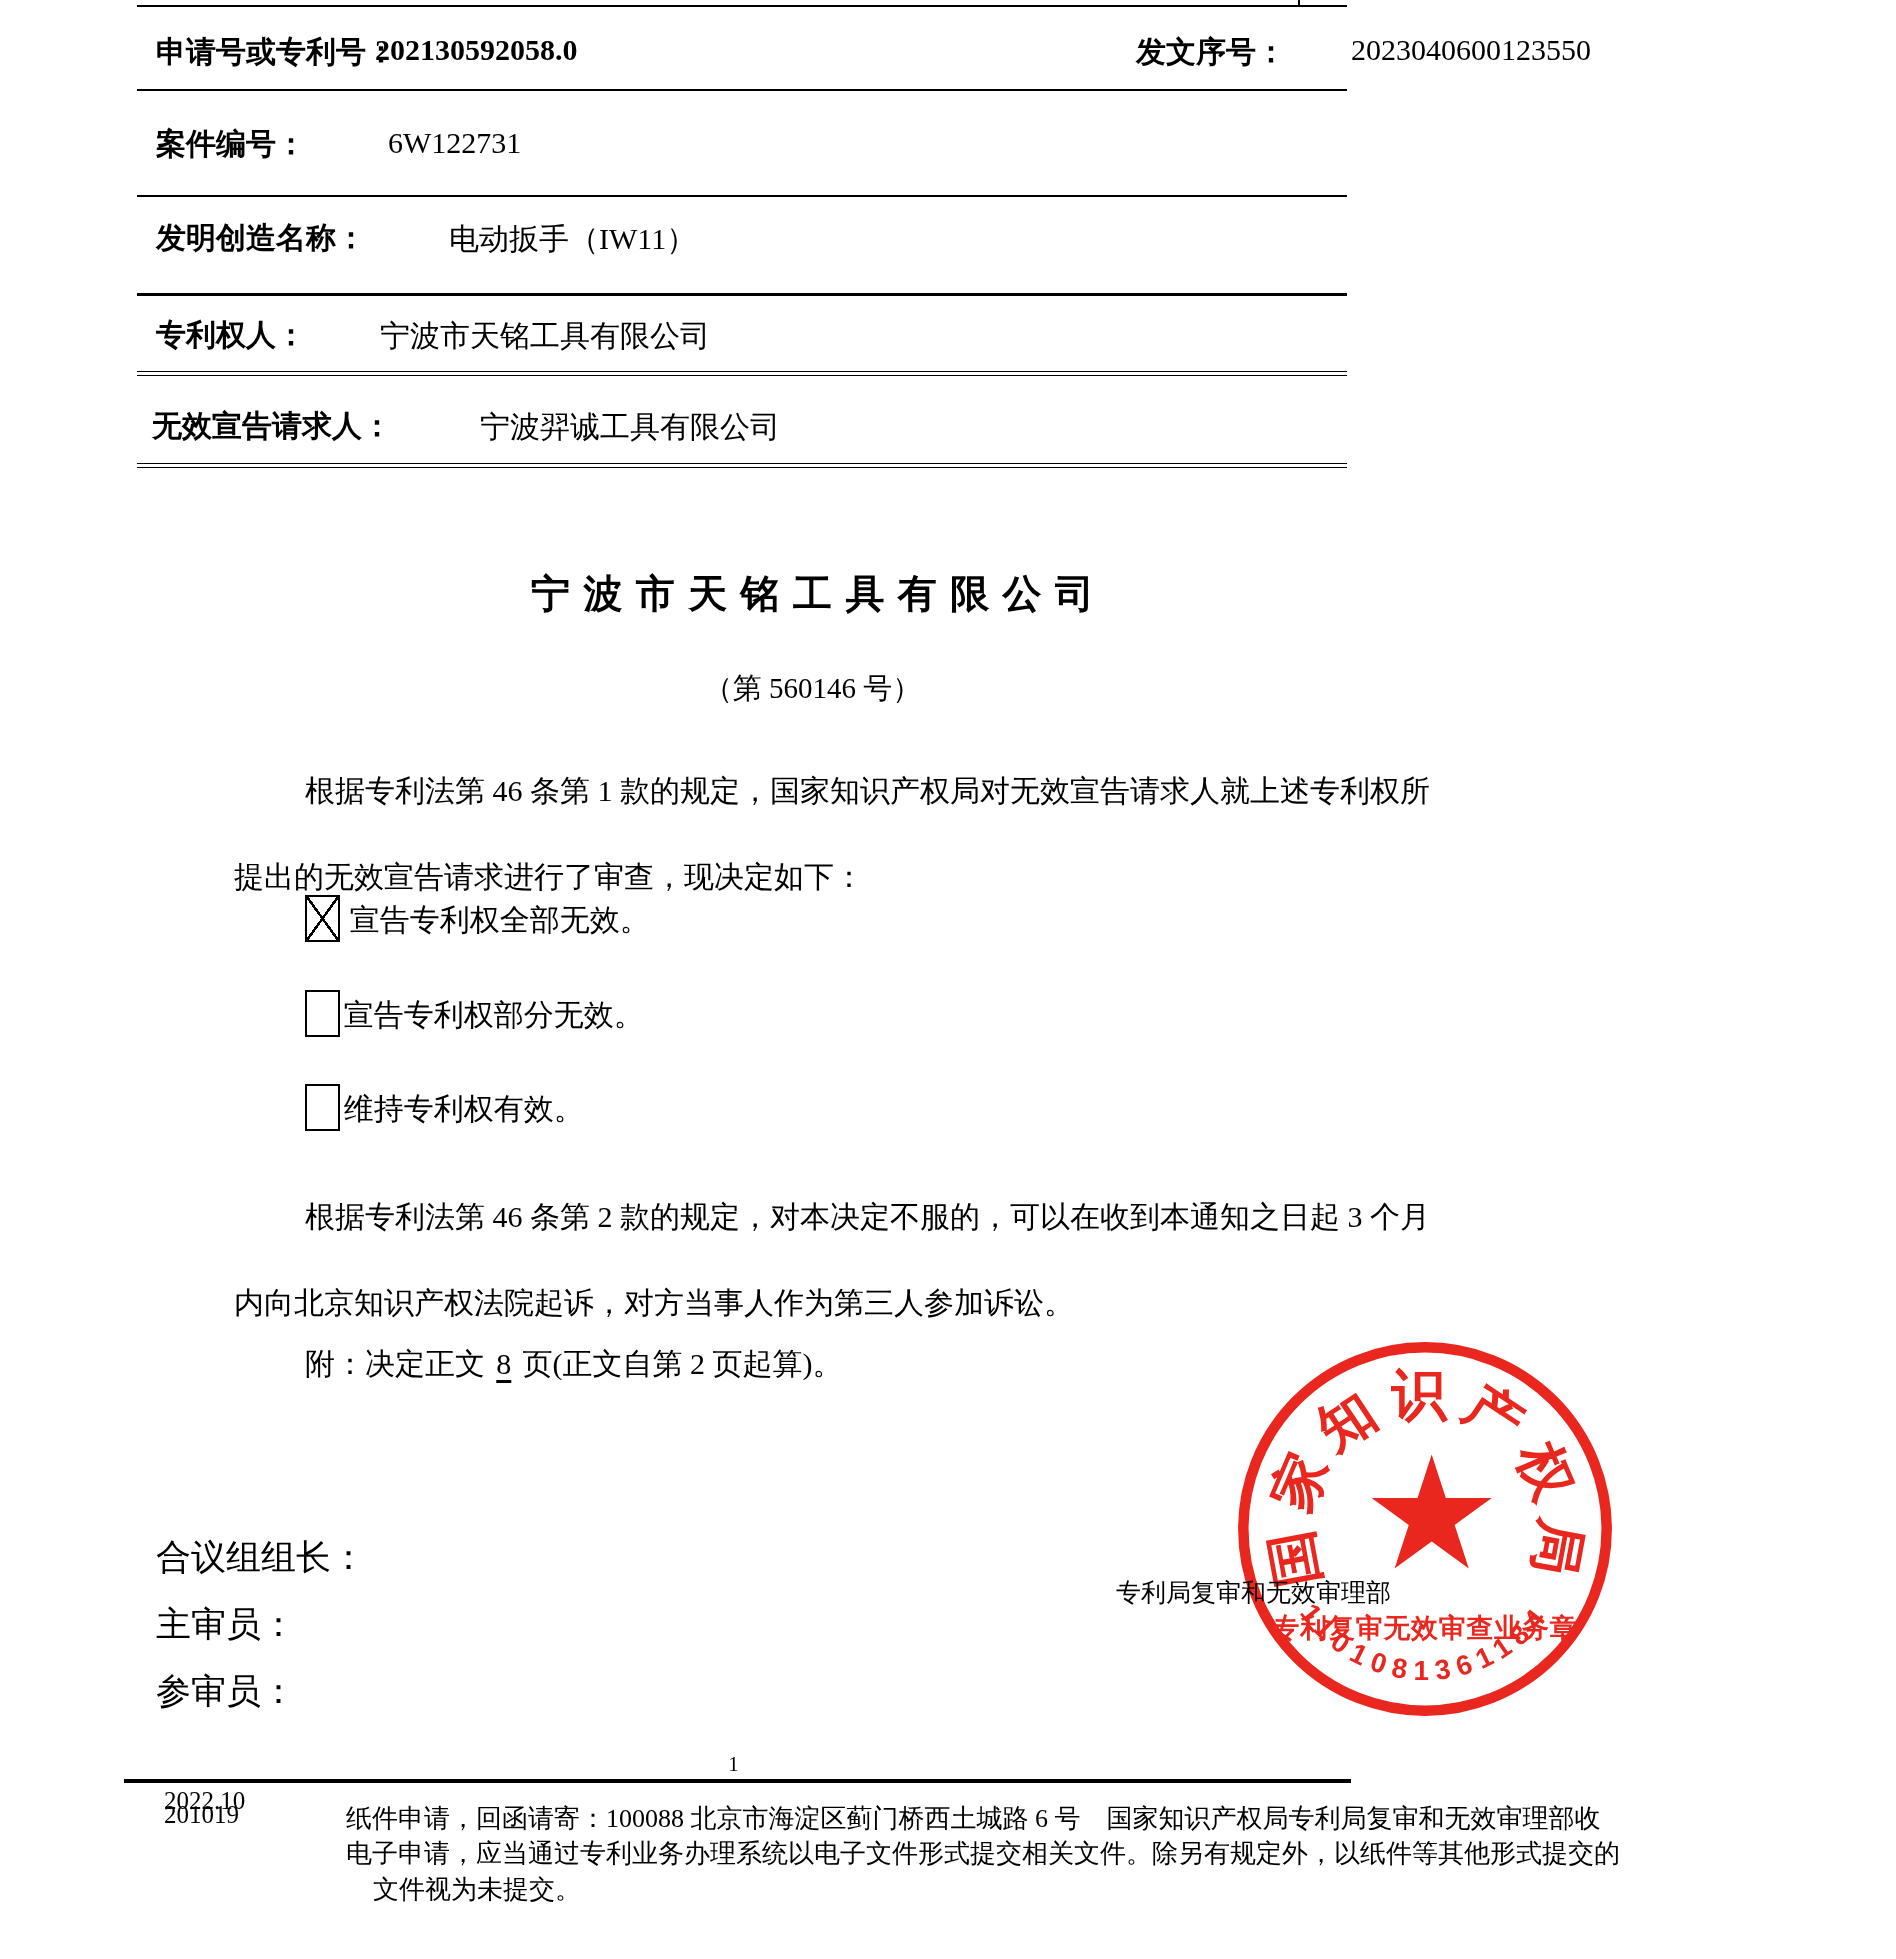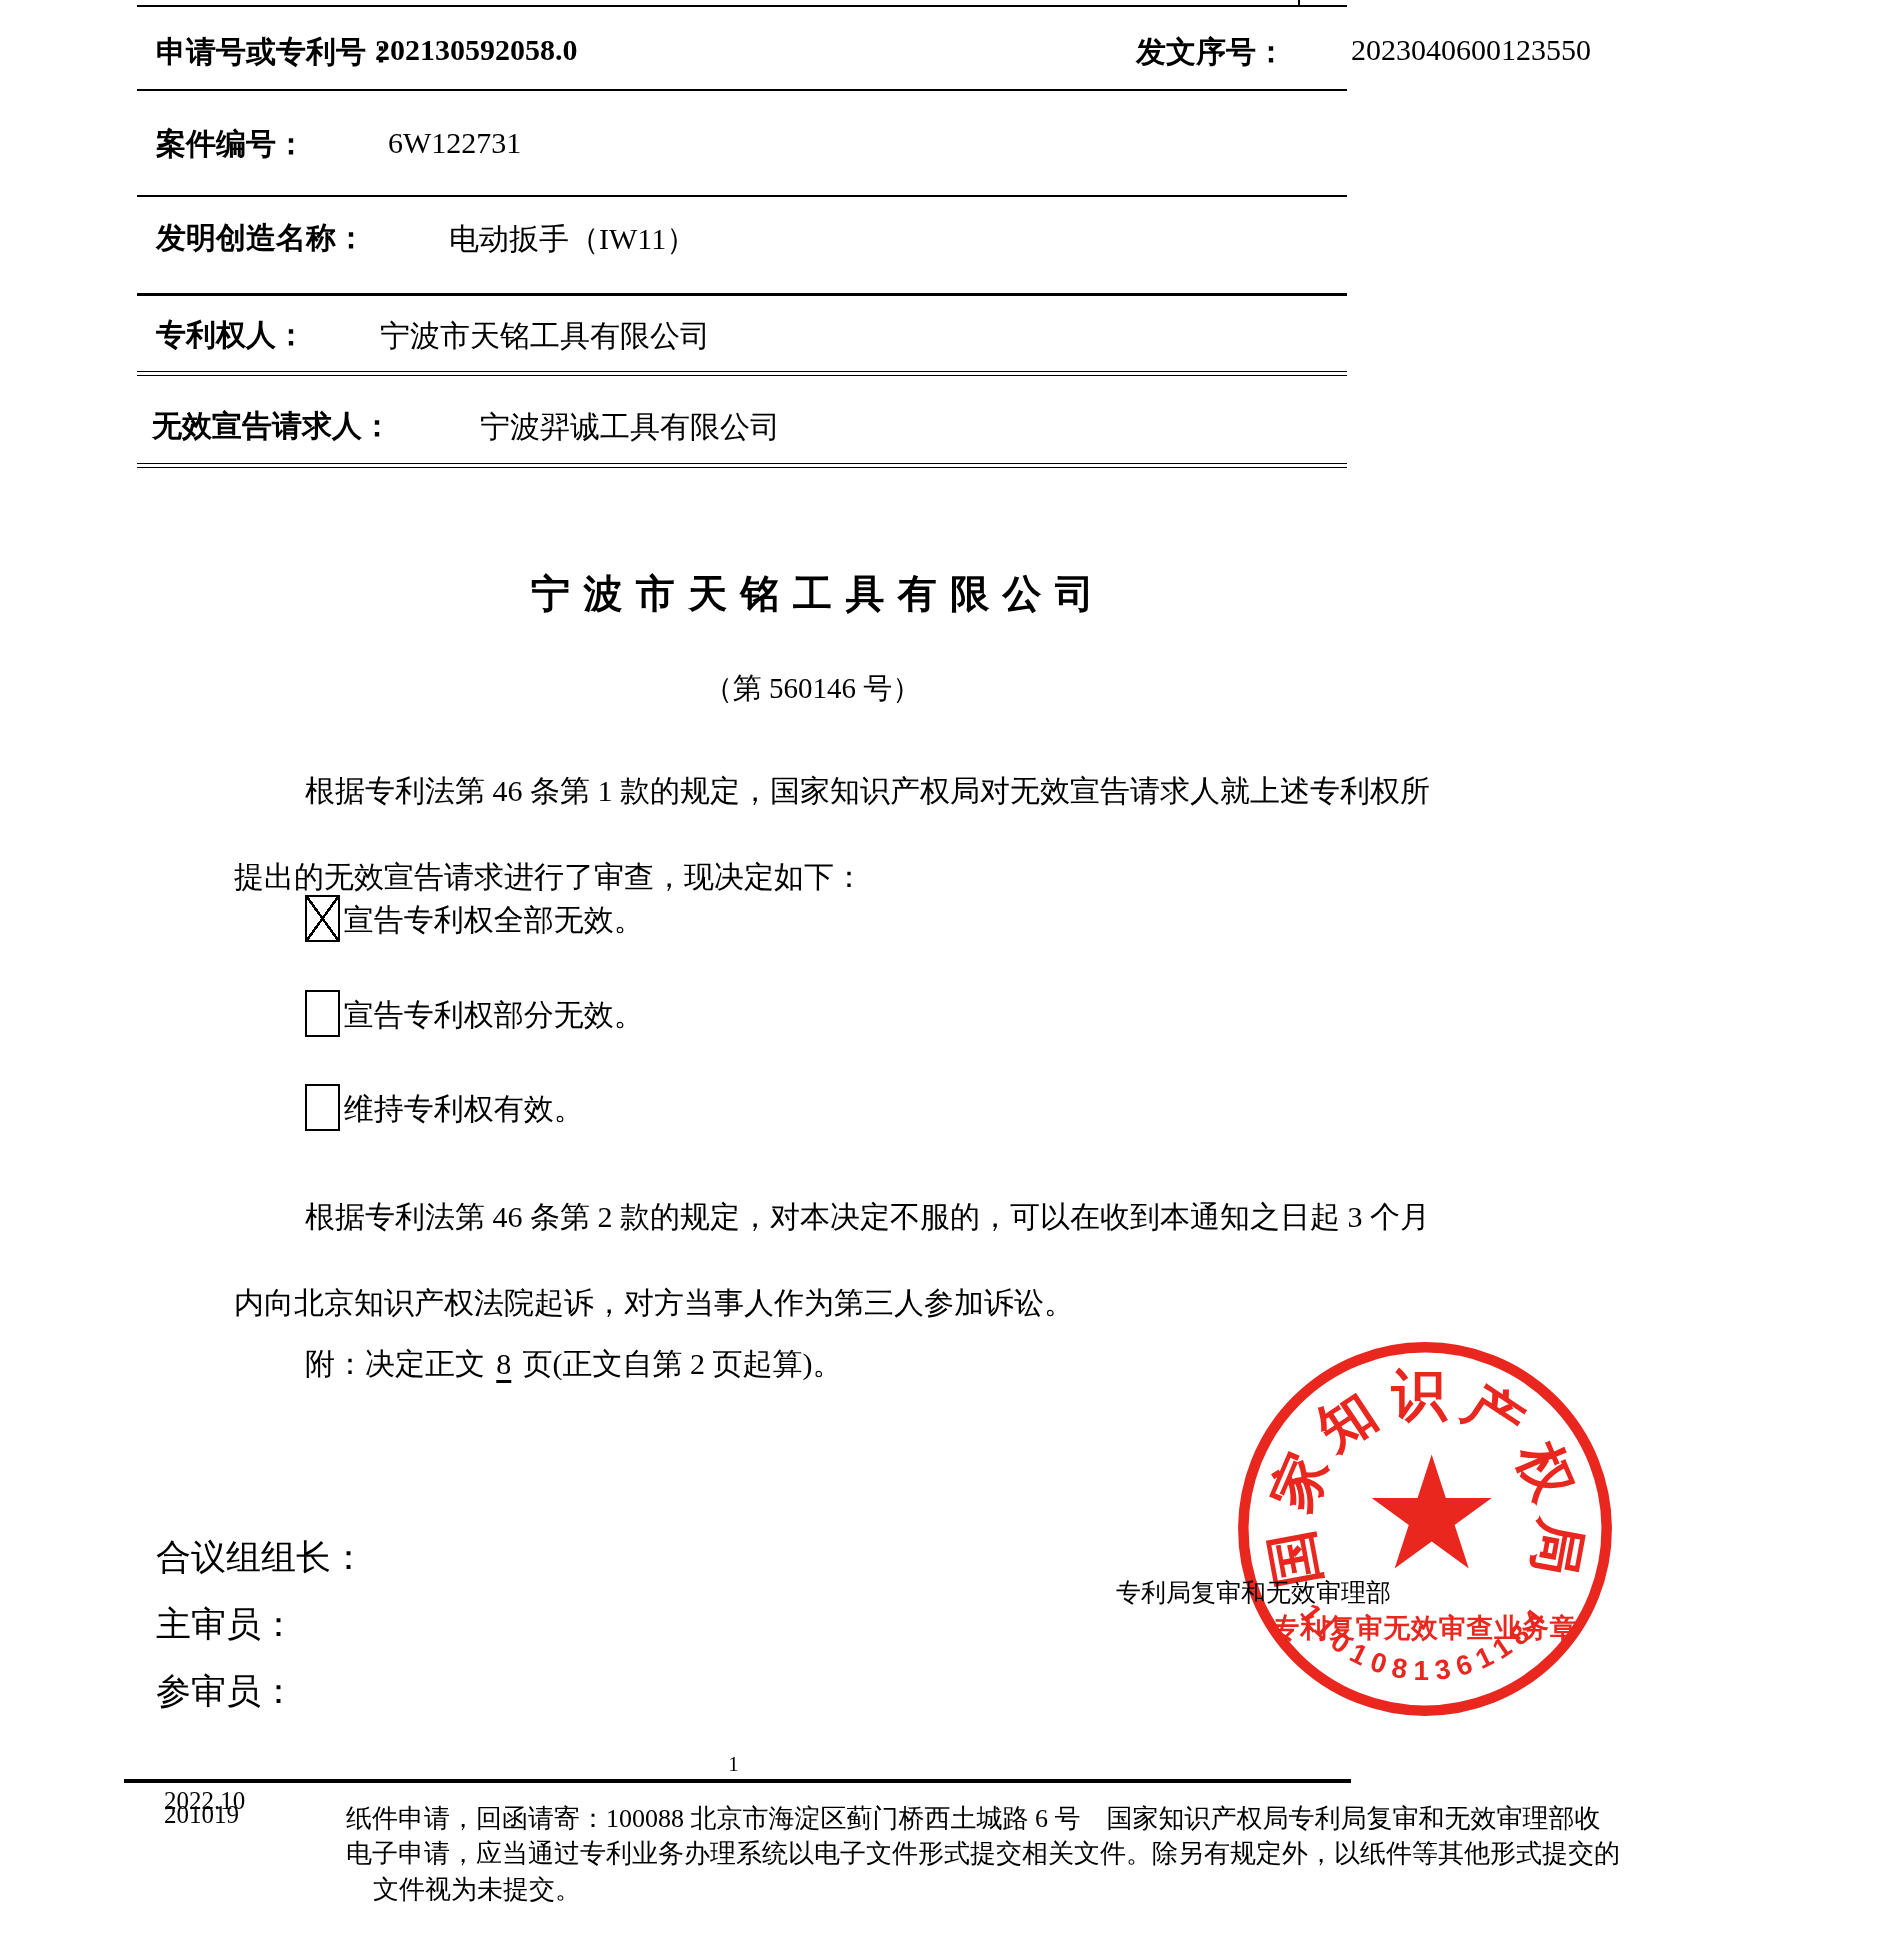--- a/index.html
+++ b/index.html
@@ -64,21 +64,21 @@
   <div class="rule-double" style="top:463px;"></div>
 
   <div class="doc-title">宁波市天铭工具有限公司</div>
   <div class="doc-no">（第 560146 号）</div>
 
   <div class="para" style="top:748px;">
     <div class="indent">根据专利法第 46 条第 1 款的规定，国家知识产权局对无效宣告请求人就上述专利权所</div>
     <div>提出的无效宣告请求进行了审查，现决定如下：</div>
   </div>
 
-  <div class="option-row" style="top:899px;">
+  <div class="option-row" style="top:899px;gap:6px;">
     <span class="cb cb-checked"></span>
     <span>宣告专利权全部无效。</span>
   </div>
   <div class="option-row" style="top:994px;">
     <span class="cb"></span>
     <span>宣告专利权部分无效。</span>
   </div>
   <div class="option-row" style="top:1088px;">
     <span class="cb"></span>
     <span>维持专利权有效。</span>

